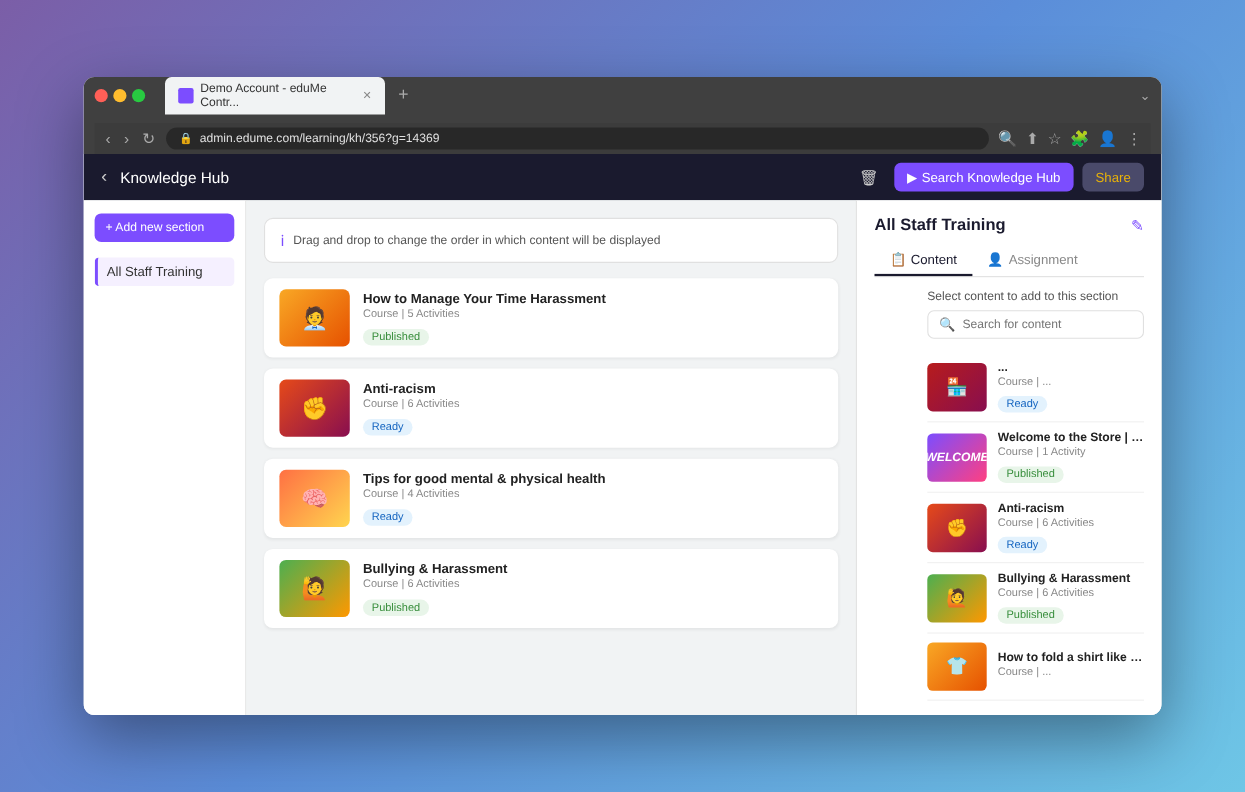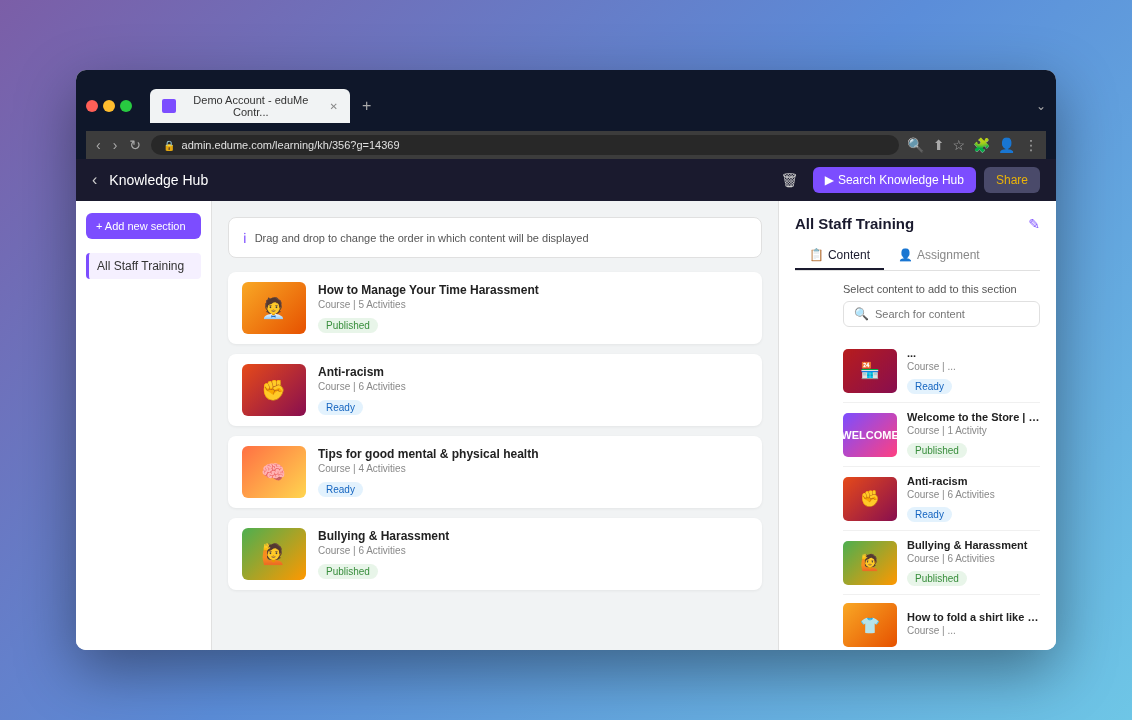--- a/index.html
+++ b/index.html
@@ -21,24 +21,23 @@
       background: #f1f3f4;
       border-radius: 10px;
       box-shadow: 0 20px 60px rgba(0,0,0,0.4);
       display: flex;
       flex-direction: column;
       overflow: hidden;
     }
 
     
     .browser-chrome {
-      background: #0f172a;
-      padding: 19px 10px 0;
+      background: #404040;
+      padding: 0 10px 0;
       flex-shrink: 0;
-      text-align: center;
     }
     .browser-controls {
       display: flex;
       align-items: center;
       gap: 8px;
       margin-bottom: 8px;
     }
     .traffic-lights {
       display: flex;
       gap: 5px;
@@ -191,21 +190,21 @@
 
     
     .main-layout {
       flex: 1;
       display: flex;
       overflow: hidden;
     }
 
     
     .sidebar {
-      width: 136px;
+      width: 148px;
       background: #ffffff;
       border-right: 1px solid #e0e0e0;
       padding: 12px 10px;
       flex-shrink: 0;
       overflow-y: auto;
     }
     .add-section-btn {
       background: #7c4dff;
       color: white;
       border: none;
@@ -399,21 +398,21 @@
       border-bottom: 1px solid #f0f0f0;
     }
     .panel-thumb {
       width: 54px;
       height: 44px;
       border-radius: 5px;
       flex-shrink: 0;
       overflow: hidden;
     }
     .pthumb-1 { background: linear-gradient(135deg, #b71c1c, #880e4f); }
-    .pthumb-2 { background: linear-gradient(135deg, #7c4dff, #ff4081); }
+    .pthumb-2 { background: linear-gradient(135deg, #7c4dff, #ff4081); font-style: italic; }
     .pthumb-3 { background: linear-gradient(135deg, #e64a19, #880e4f); }
     .pthumb-4 { background: linear-gradient(135deg, #4caf50, #ff9800); }
     .pthumb-5 { background: linear-gradient(135deg, #f9a825, #e65100); }
 
     .panel-thumb-img {
       width: 100%;
       height: 100%;
       display: flex;
       align-items: center;
       justify-content: center;

